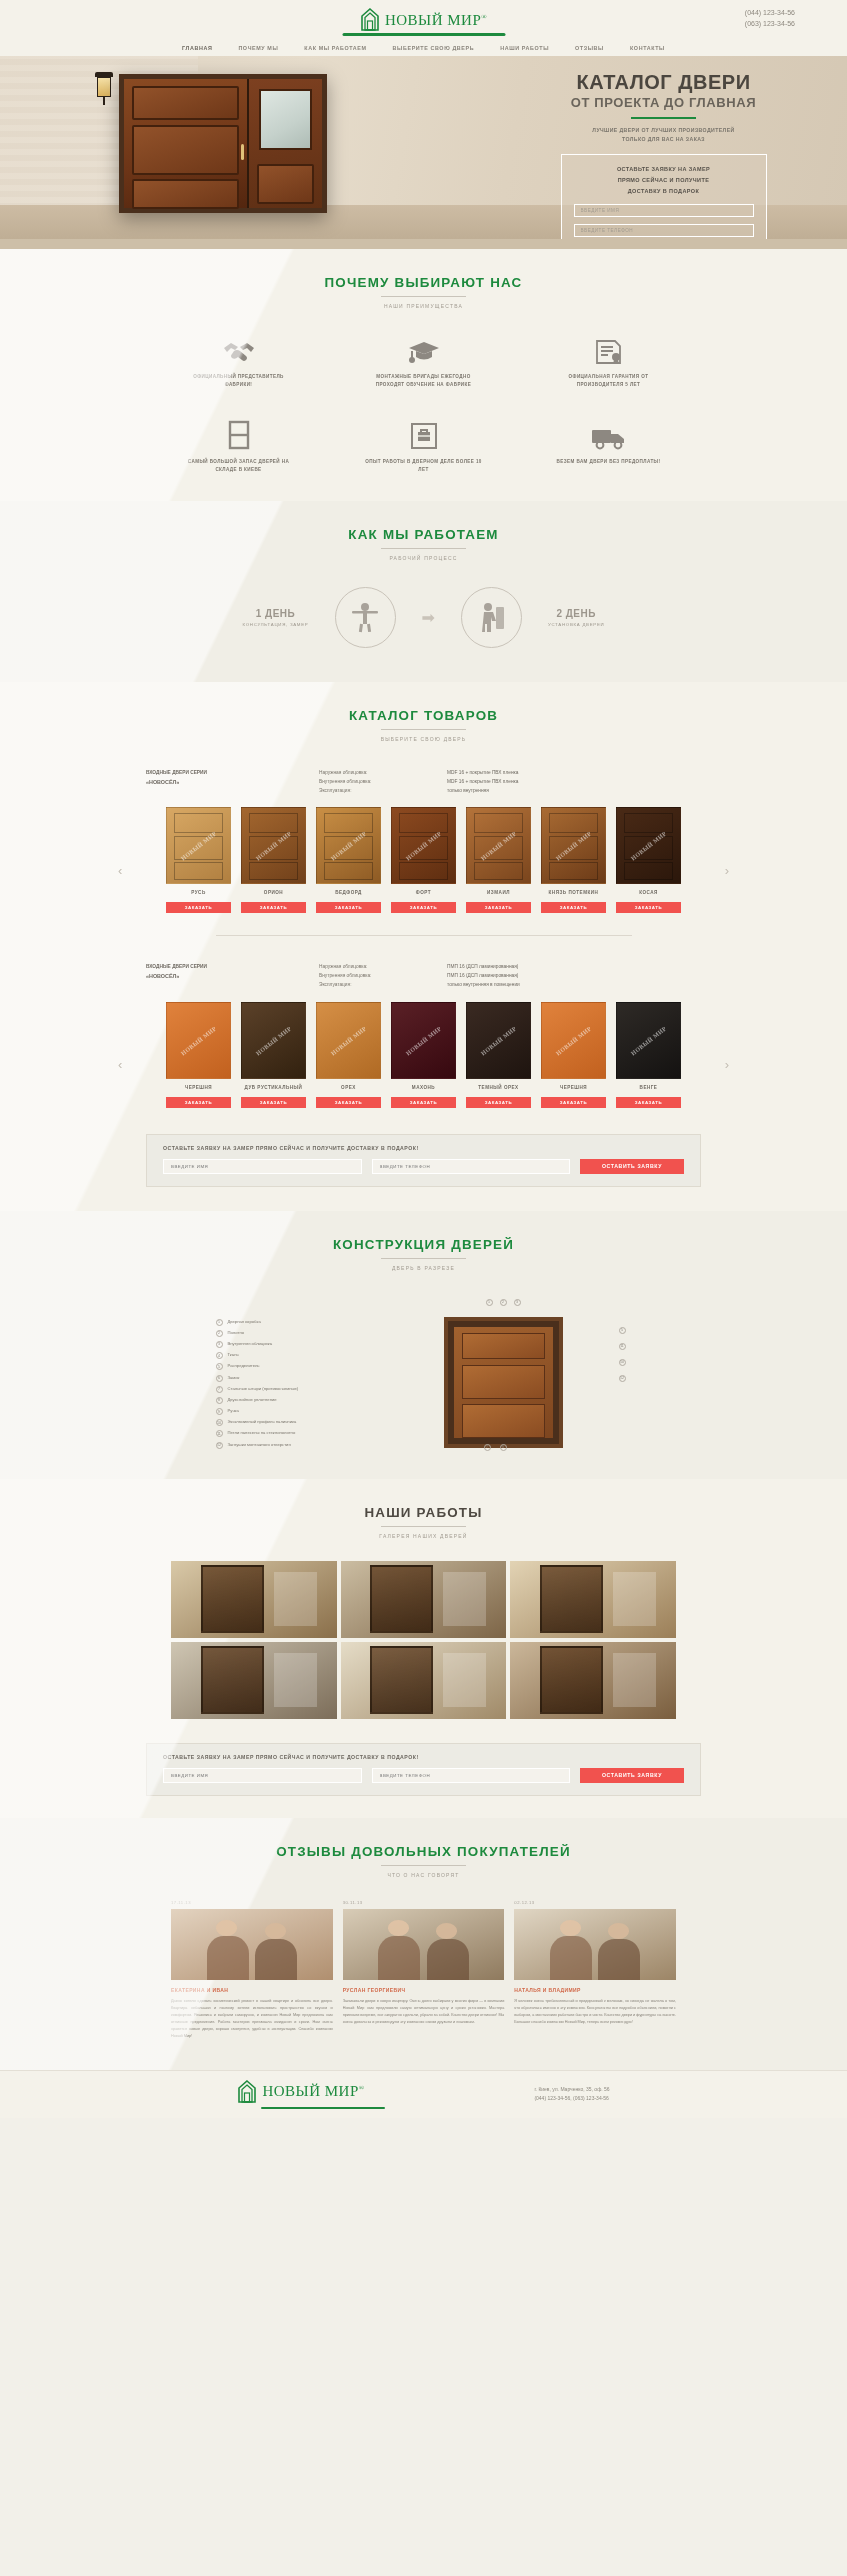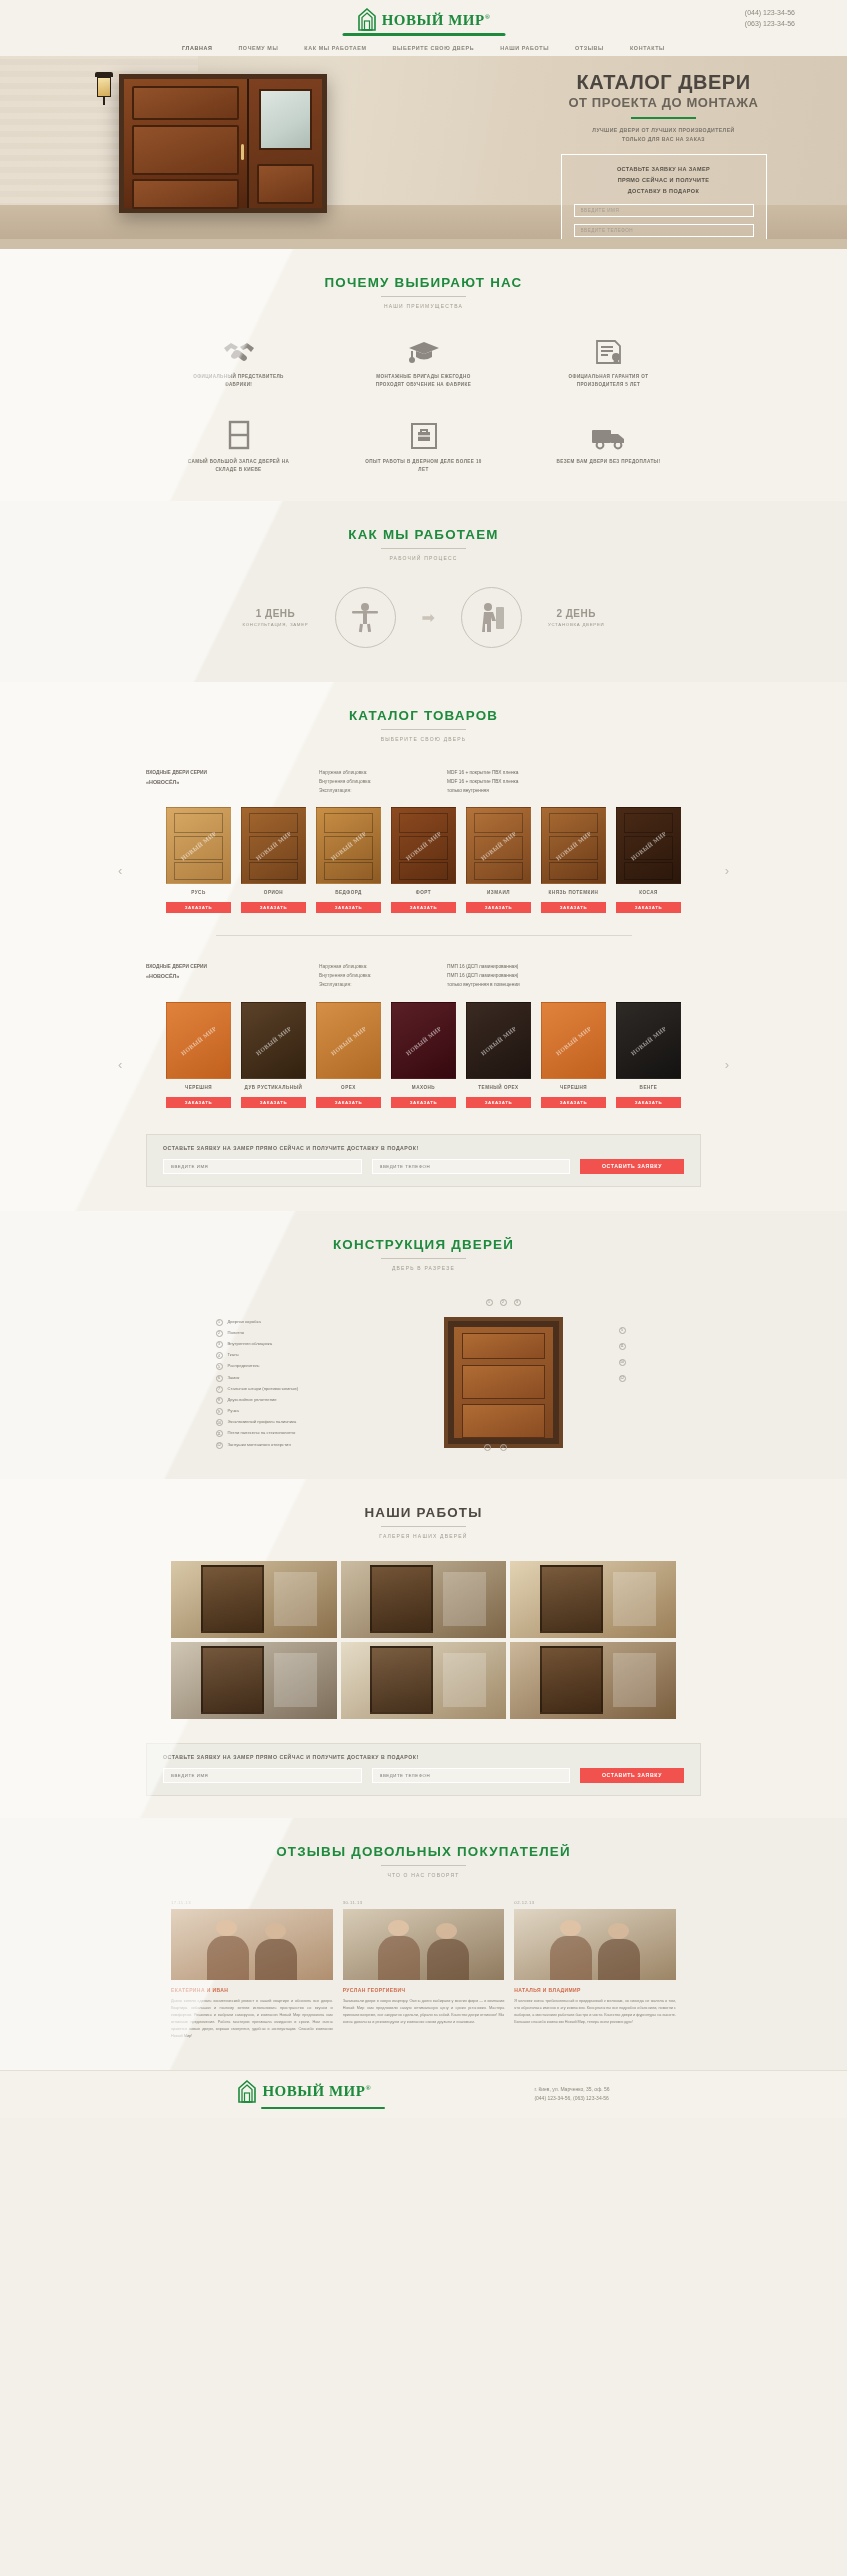--- a/index.html
+++ b/index.html
@@ -21,21 +21,21 @@
     display: flex;
     align-items: center;
     justify-content: center;
     position: relative;
   }
   .logo { display: flex; align-items: center; gap: 5px; }
   .logo-mark { width: 20px; height: 24px; position: relative; }
   .logo-mark svg { display: block; }
   .logo-text {
     font-family: "Liberation Serif", serif;
-    font-weight: bold;
+    font-weight: normal;
     font-size: 15px;
     color: #1d8a3e;
     letter-spacing: 0.5px;
     white-space: nowrap;
   }
   .logo-text sup { font-size: 7px; vertical-align: super; }
   .logo-underline {
     position: absolute;
     left: 50%; transform: translateX(-50%);
     bottom: 4px;
@@ -384,21 +384,21 @@
         <div class="door-handle" style="right:3px"></div>
       </div>
       <div class="door-leaf" style="flex:.55;background:linear-gradient(170deg,#7d4020,#5e2f14)">
         <div class="door-glass"></div>
         <div class="door-panel dp3" style="top:85px;height:40px"></div>
       </div>
     </div>
 
     <div class="hero-right">
       <div class="hero-h1">КАТАЛОГ ДВЕРИ</div>
-      <div class="hero-h2">ОТ ПРОЕКТА ДО МОНТАЖА</div>
+      <div class="hero-h2">ОТ ПРОЕКТА ДО ГЛАВНАЯ</div>
       <div class="hero-rule"></div>
       <div class="hero-sub">
         <div>ЛУЧШИЕ ДВЕРИ ОТ ЛУЧШИХ ПРОИЗВОДИТЕЛЕЙ</div>
         <div>ТОЛЬКО ДЛЯ ВАС НА ЗАКАЗ</div>
       </div>
 
       <form class="hero-form">
         <div class="hero-form-title">
           <div>ОСТАВЬТЕ ЗАЯВКУ НА ЗАМЕР</div>
           <div>ПРЯМО СЕЙЧАС И ПОЛУЧИТЕ</div>

